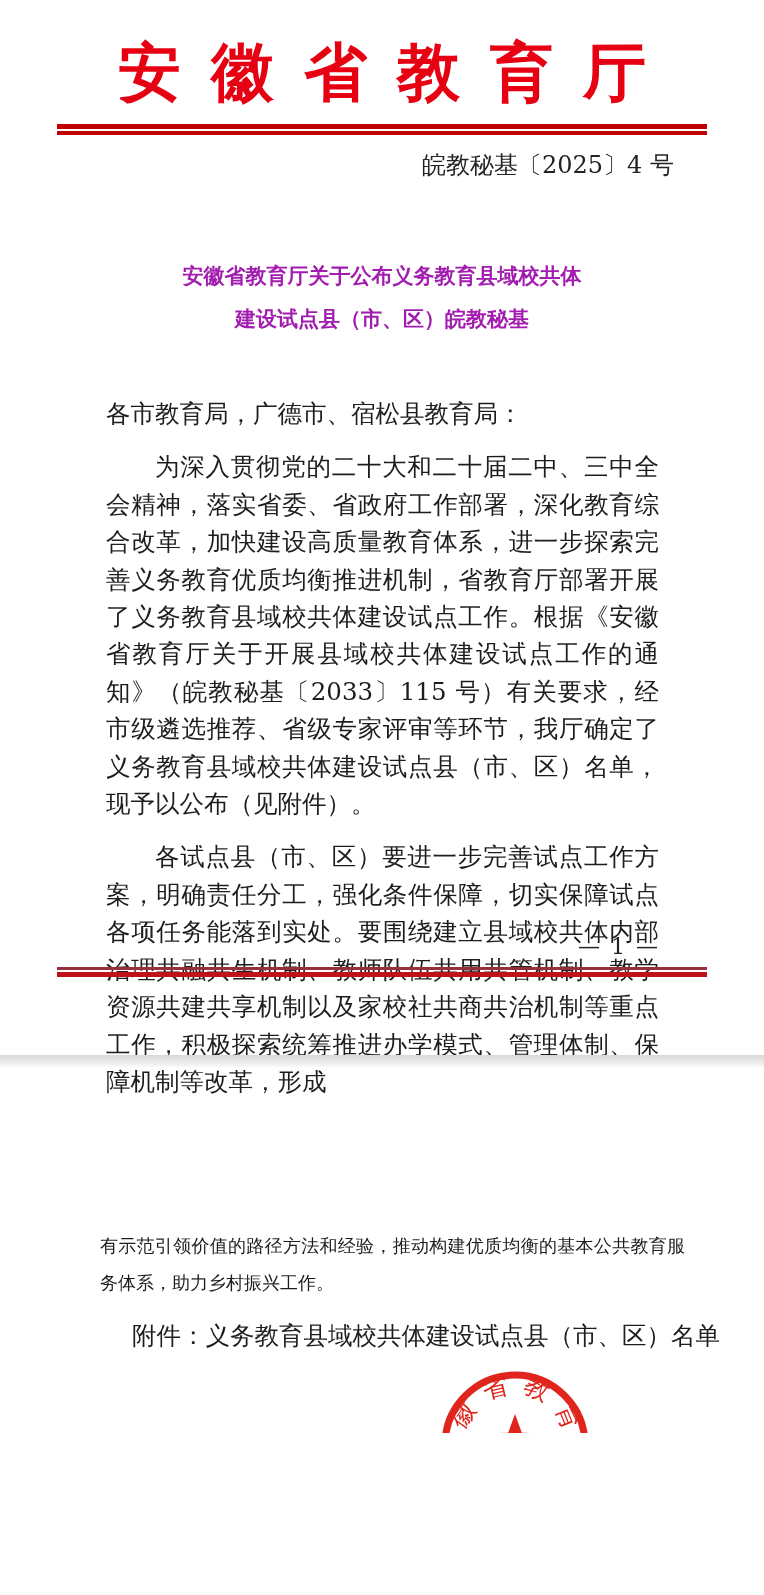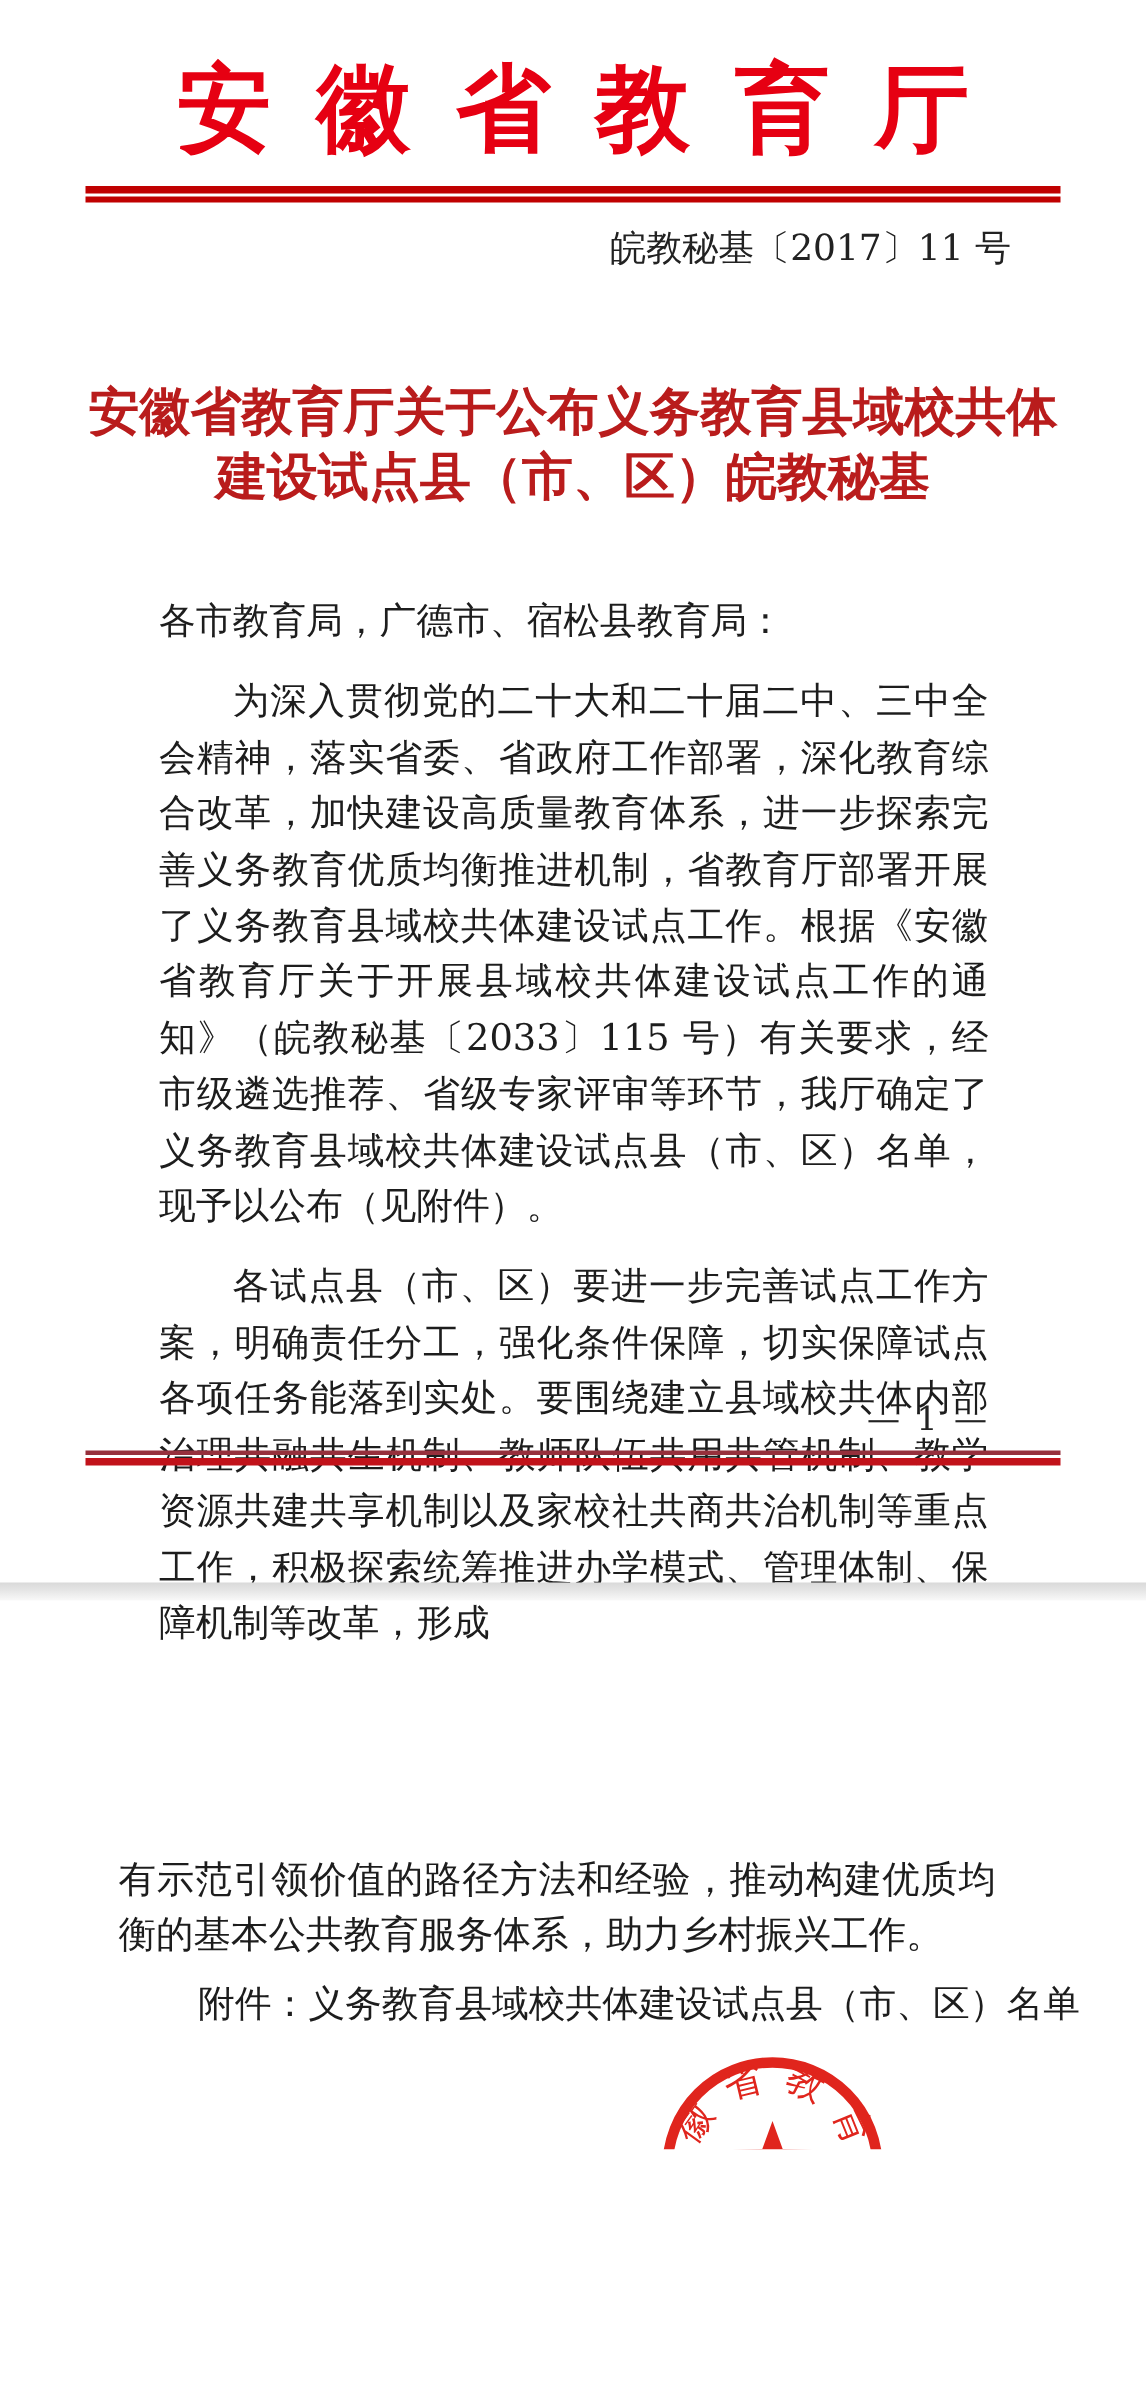--- a/index.html
+++ b/index.html
@@ -48,24 +48,24 @@
     text-align: right;
     white-space: nowrap;
     color: #222;
   }
   .doc-title {
     position: absolute;
     top: 254px;
     left: 50px;
     width: 664px;
     text-align: center;
-    font-size: 34px;
+    font-size: 21px;
     font-weight: bold;
     line-height: 43px;
-    color: #b91c1c;
+    color: #a21caf;
   }
   .body-block {
     position: absolute;
     top: 379px;
     left: 90px;
     width: 585px;
     font-size: 24.5px;
     line-height: 37.4px;
     text-align: justify;
     color: #1d1d1d;
@@ -96,23 +96,23 @@
     top: 1055px;
     left: 0;
     width: 764px;
     height: 12px;
     background: linear-gradient(180deg, #d9d9d9 0%, #e6e6e6 45%, #f9f9f9 100%);
   }
 
   .continuation-block {
     position: absolute;
     top: 1209px;
-    left: 79px;
+    left: 100px;
     width: 585px;
-    font-size: 25px;
+    font-size: 18px;
     line-height: 37.4px;
     text-align: justify;
     color: #1d1d1d;
   }
   .attachment-line {
     position: absolute;
     top: 1319px;
     left: 132px;
     font-size: 24.5px;
     white-space: nowrap;
@@ -165,21 +165,21 @@
 <div id="canvas">
 
   <div class="agency-header">安徽省教育厅</div>
 
   <div class="rule-top">
     <div class="bar1"></div>
     <div class="gap"></div>
     <div class="bar2"></div>
   </div>
 
-  <div class="doc-number">皖教秘基〔2017〕11 号</div>
+  <div class="doc-number">皖教秘基〔2025〕4 号</div>
 
   <div class="doc-title">
     <div>安徽省教育厅关于公布义务教育县域校共体</div>
     <div>建设试点县（市、区）皖教秘基</div>
   </div>
 
   <div class="body-block">
     <p>各市教育局，广德市、宿松县教育局：</p>
     <p class="indent">为深入贯彻党的二十大和二十届二中、三中全会精神，落实省委、省政府工作部署，深化教育综合改革，加快建设高质量教育体系，进一步探索完善义务教育优质均衡推进机制，省教育厅部署开展了义务教育县域校共体建设试点工作。根据《安徽省教育厅关于开展县域校共体建设试点工作的通知》（皖教秘基〔2033〕115 号）有关要求，经市级遴选推荐、省级专家评审等环节，我厅确定了义务教育县域校共体建设试点县（市、区）名单，现予以公布（见附件）。</p>
     <p class="indent">各试点县（市、区）要进一步完善试点工作方案，明确责任分工，强化条件保障，切实保障试点各项任务能落到实处。要围绕建立县域校共体内部治理共融共生机制、教师队伍共用共管机制、教学资源共建共享机制以及家校社共商共治机制等重点工作，积极探索统筹推进办学模式、管理体制、保障机制等改革，形成</p>

